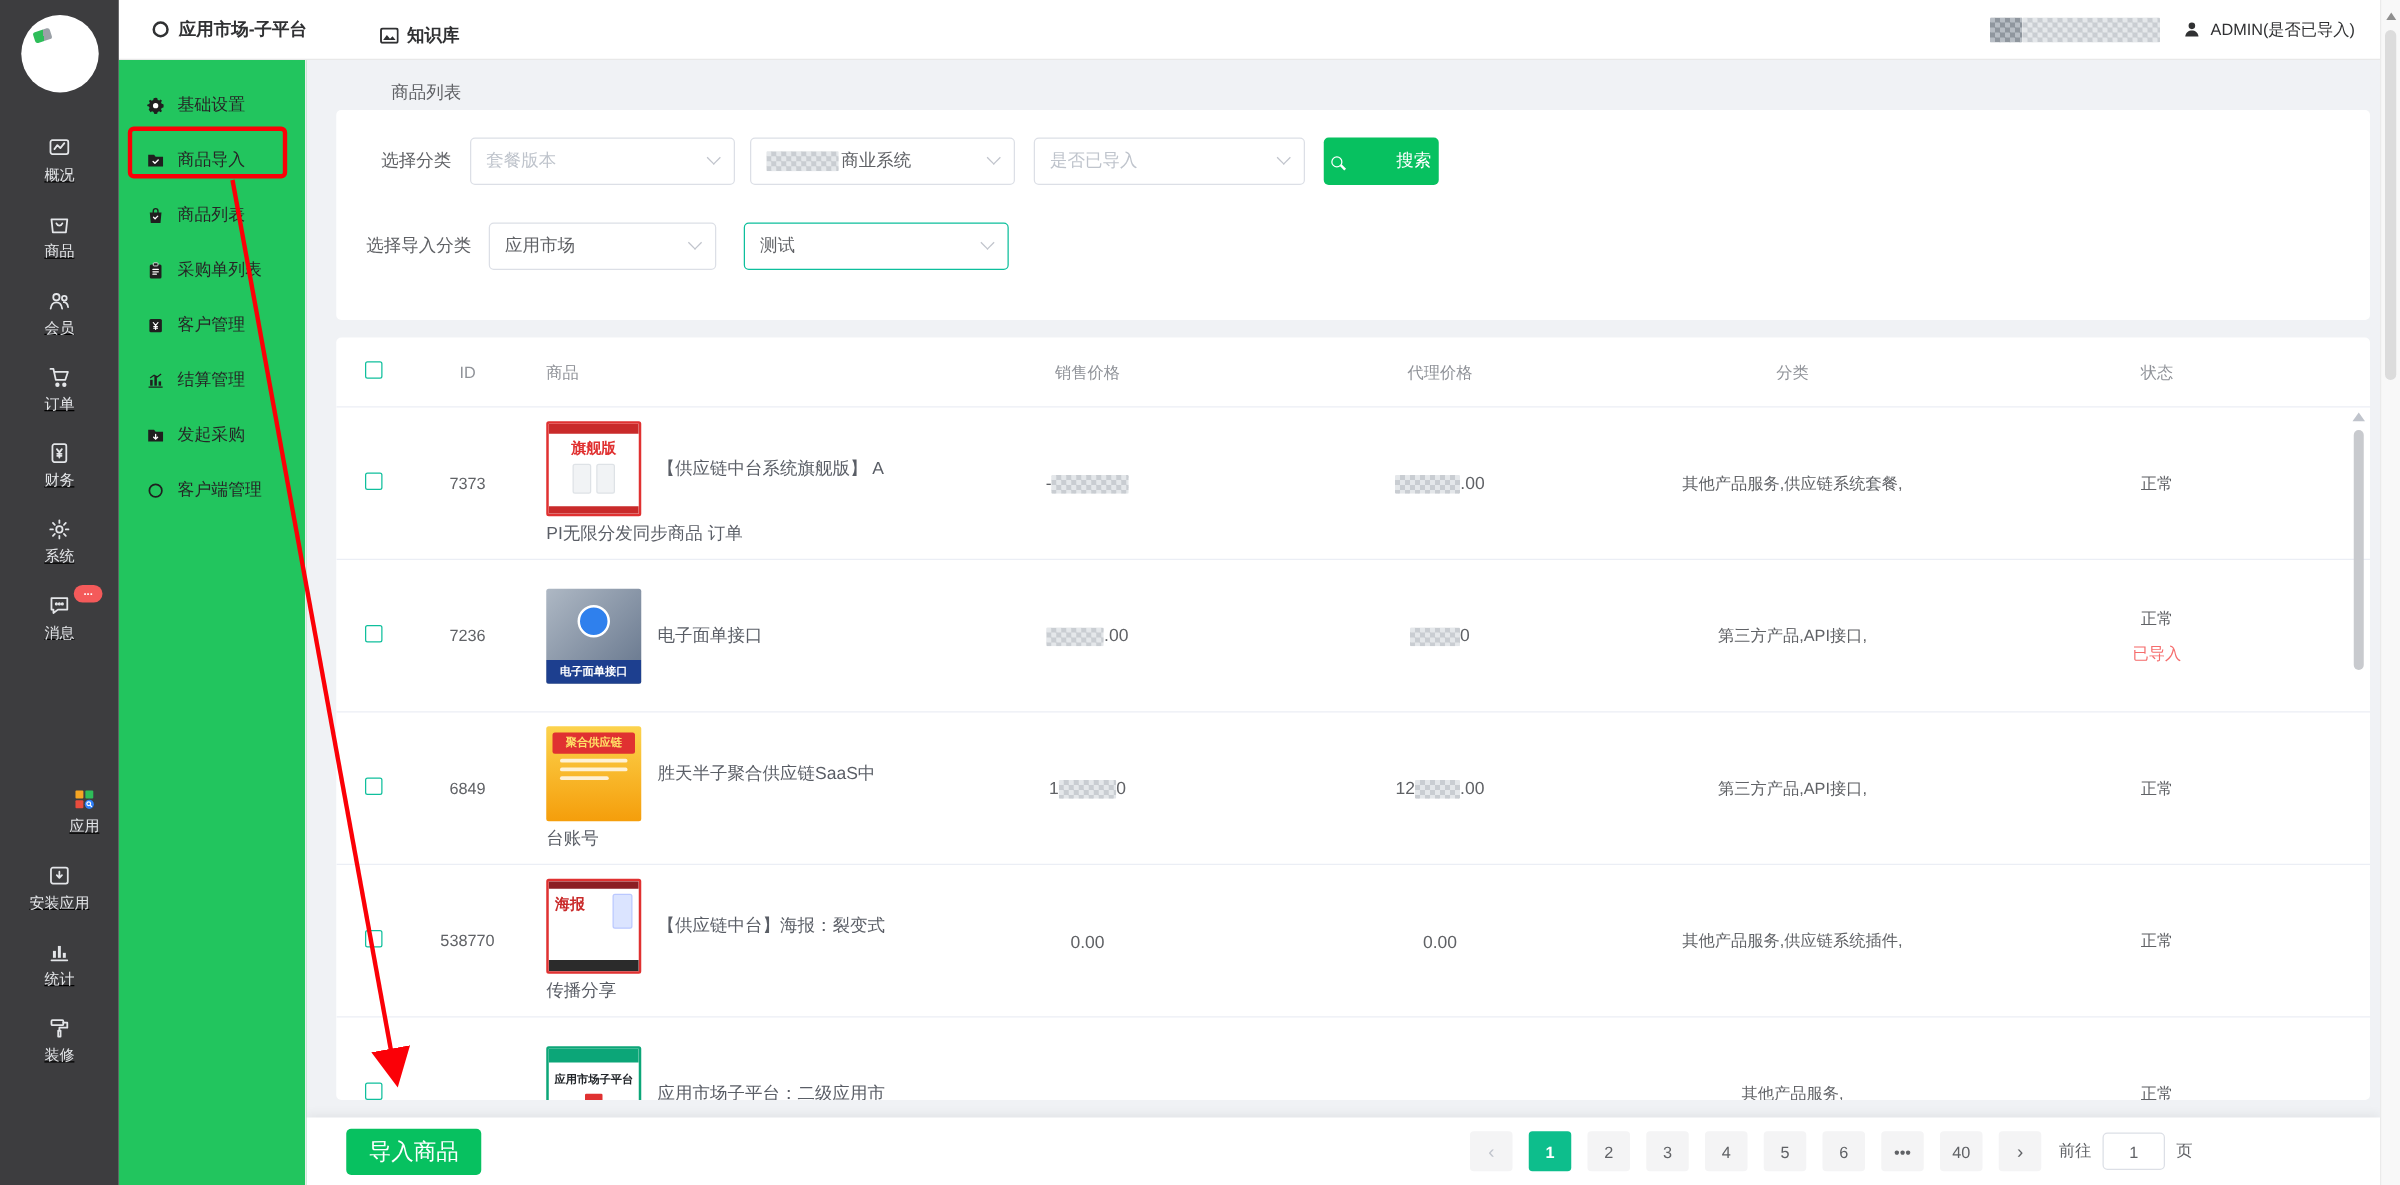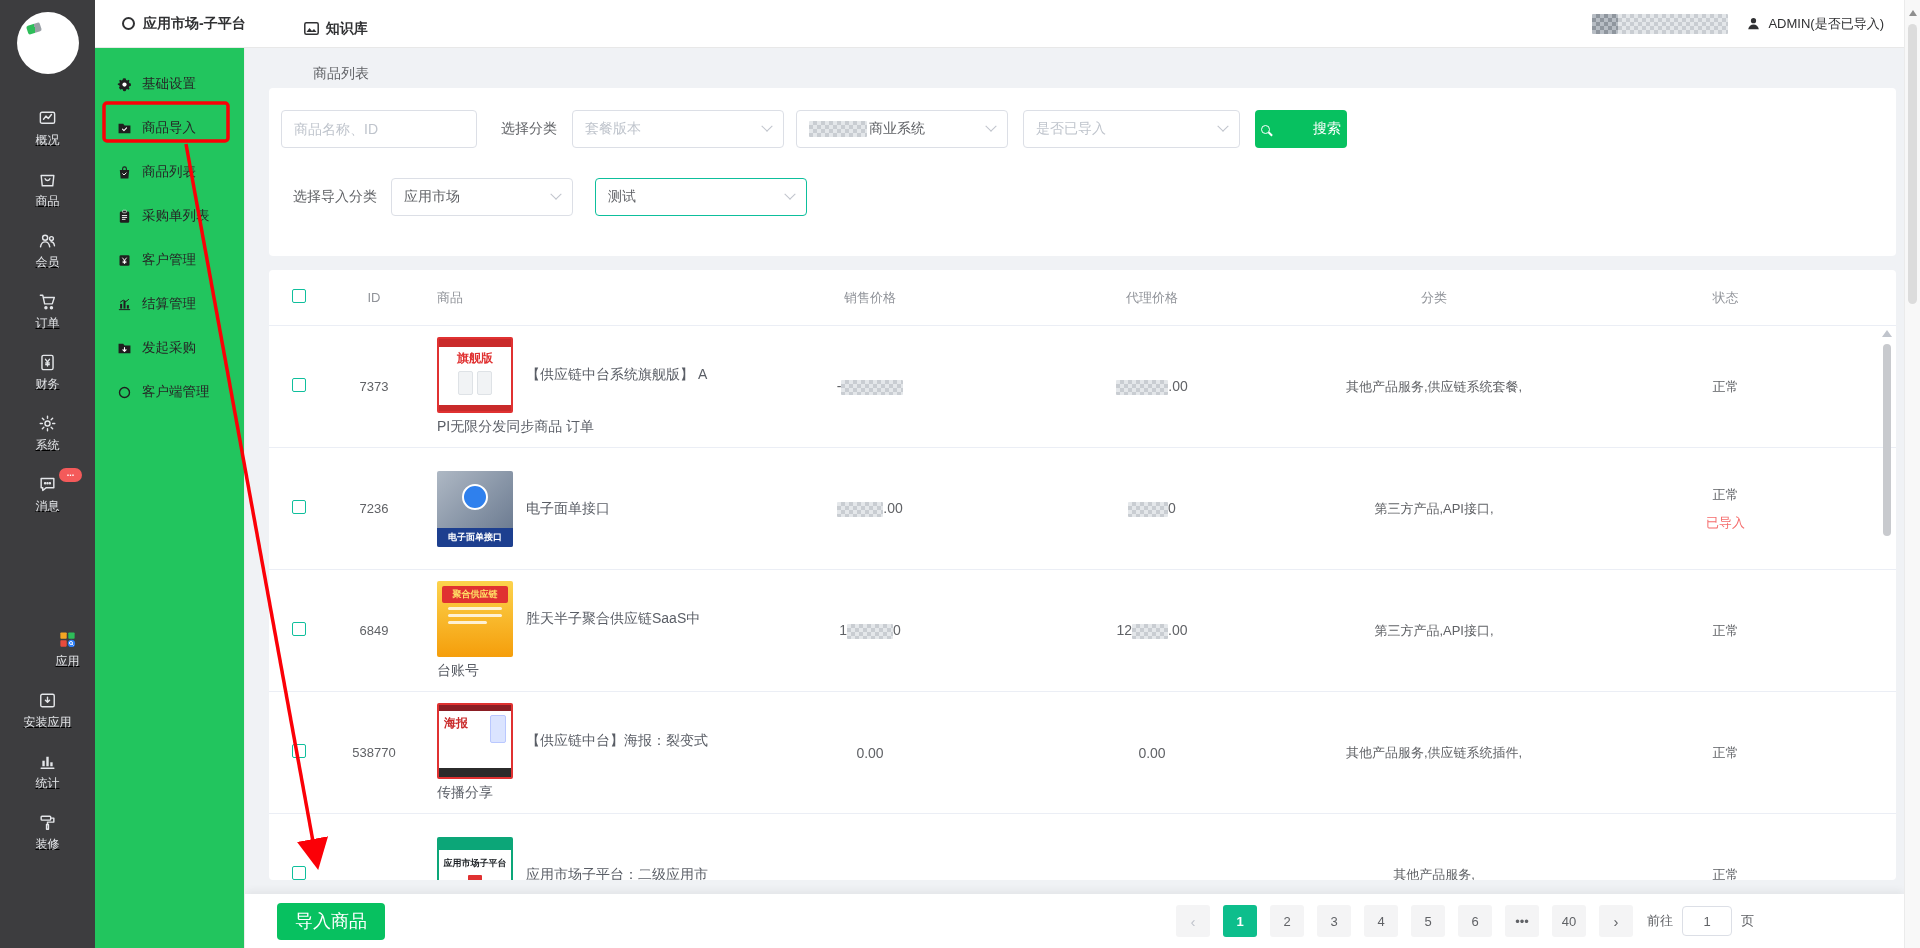--- a/index.html
+++ b/index.html
@@ -311,21 +311,20 @@
           <span>客户端管理</span>
         </li>
       </ul>
   </div>
 
   <div class="content">
     <div class="tab">商品列表</div>
 
     <div class="filter-card">
       <div class="frow">
-        <input class="inp" placeholder="商品名称、ID" style="">
         <span class="flabel">选择分类</span>
         <div class="sel" style="width:212px;margin-left:15px;">
           <span class="grow">
               <span class="ph">套餐版本</span>
             </span>
           <span class="chev"></span>
         </div>
         <div class="sel" style="width:212px;margin-left:12px;">
           <span class="grow">
               <span class="mosaic" style="width:58px;height:16px;"></span>

